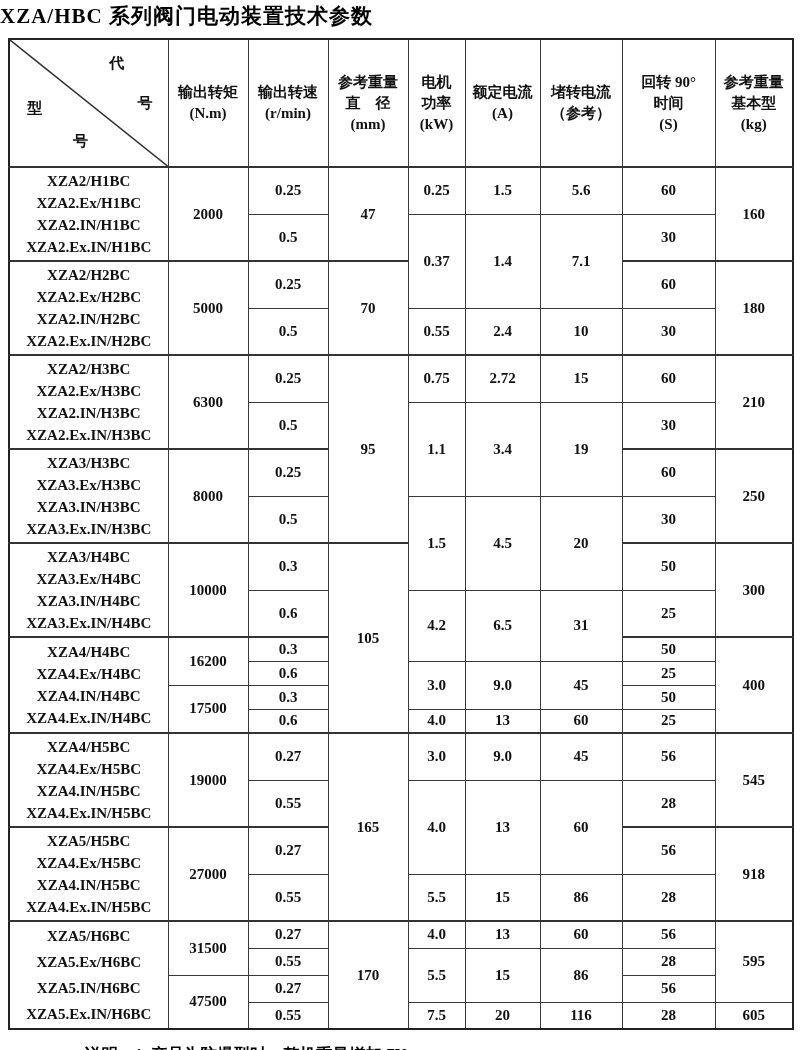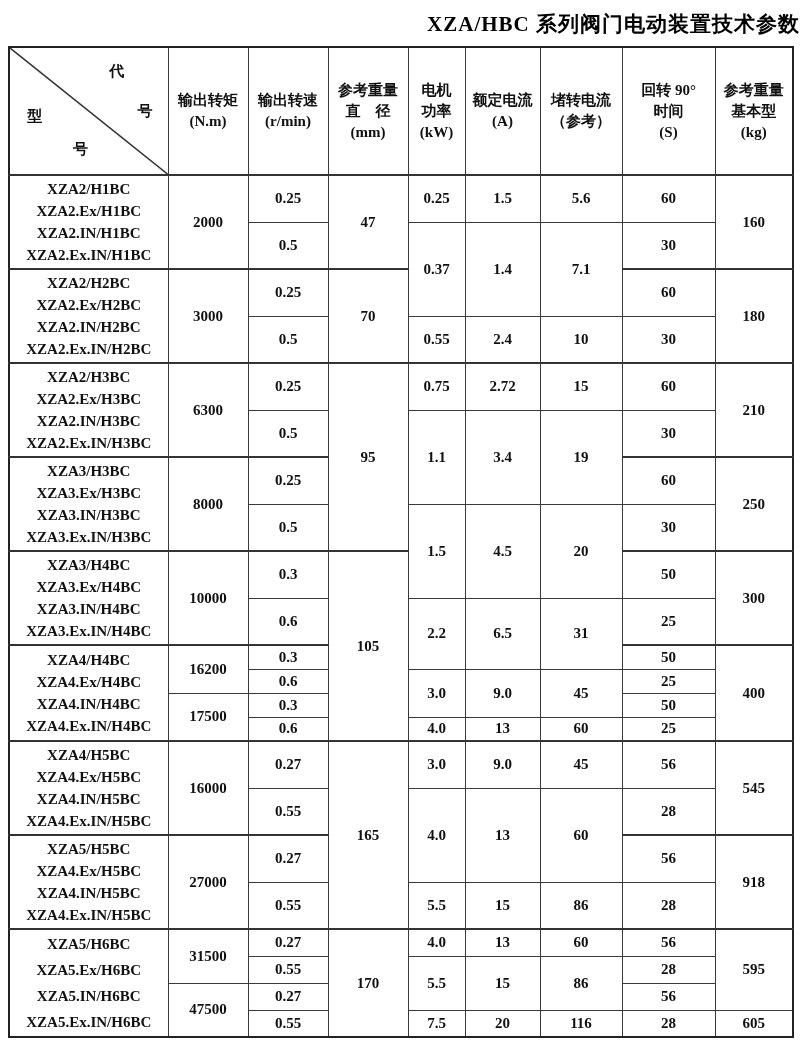--- a/index.html
+++ b/index.html
@@ -5,22 +5,22 @@
   html,body { margin:0; padding:0; background:#ffffff; }
   .page {
     position:relative;
     width:800px; height:1050px;
     background:#ffffff;
     font-family:"Liberation Serif","DejaVu Serif",serif;
     color:#111;
     overflow:hidden;
   }
   .doc-title {
-    padding-top:10px;
-    text-align:right;
+    padding-top:2px;
+    text-align:left;
     font-size:21px;
     font-weight:bold;
     letter-spacing:1px;
     color:#000;
   }
   table.params {
     border-collapse:collapse;
     table-layout:fixed;
     width:784px;
     margin:8px 0 0 8px;
@@ -135,21 +135,21 @@
         <td rowspan="2">1.4</td>
         <td rowspan="2">7.1</td>
         <td>30</td>
       </tr>
 
       <tr class="g r46">
         <td class="model" rowspan="2">XZA2/H2BC
 XZA2.Ex/H2BC
 XZA2.IN/H2BC
 XZA2.Ex.IN/H2BC</td>
-        <td rowspan="2">3000</td>
+        <td rowspan="2">5000</td>
         <td>0.25</td>
         <td rowspan="2">70</td>
         <td>60</td>
         <td rowspan="2">180</td>
       </tr>
       <tr class="r46">
         <td>0.5</td>
         <td>0.55</td>
         <td>2.4</td>
         <td>10</td>
@@ -202,21 +202,21 @@
 XZA3.IN/H4BC
 XZA3.Ex.IN/H4BC</td>
         <td rowspan="2">10000</td>
         <td>0.3</td>
         <td rowspan="6">105</td>
         <td>50</td>
         <td rowspan="2">300</td>
       </tr>
       <tr class="r46">
         <td>0.6</td>
-        <td rowspan="2">2.2</td>
+        <td rowspan="2">4.2</td>
         <td rowspan="2">6.5</td>
         <td rowspan="2">31</td>
         <td>25</td>
       </tr>
 
       <tr class="g r24">
         <td class="model mid" rowspan="4">XZA4/H4BC
 XZA4.Ex/H4BC
 XZA4.IN/H4BC
 XZA4.Ex.IN/H4BC</td>
@@ -243,21 +243,21 @@
         <td>13</td>
         <td>60</td>
         <td>25</td>
       </tr>
 
       <tr class="g r46">
         <td class="model" rowspan="2">XZA4/H5BC
 XZA4.Ex/H5BC
 XZA4.IN/H5BC
 XZA4.Ex.IN/H5BC</td>
-        <td rowspan="2">16000</td>
+        <td rowspan="2">19000</td>
         <td>0.27</td>
         <td rowspan="4">165</td>
         <td>3.0</td>
         <td>9.0</td>
         <td>45</td>
         <td>56</td>
         <td rowspan="2">545</td>
       </tr>
       <tr class="r46">
         <td>0.55</td>

